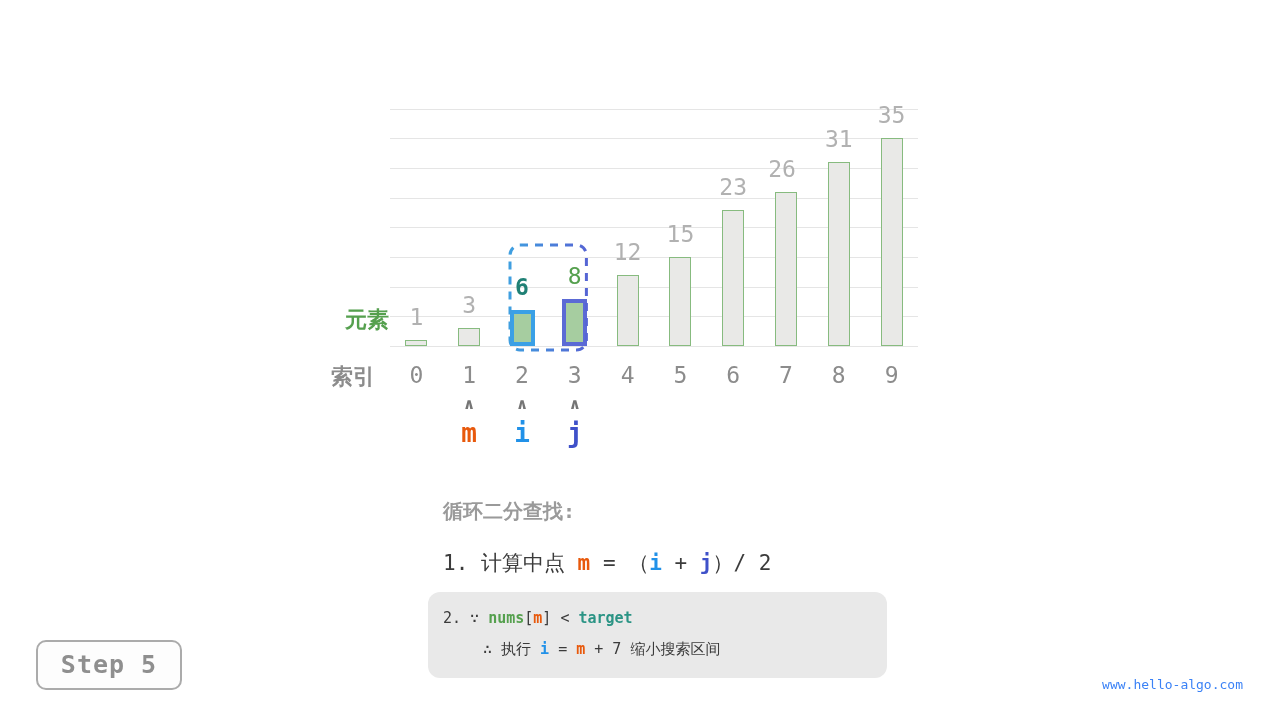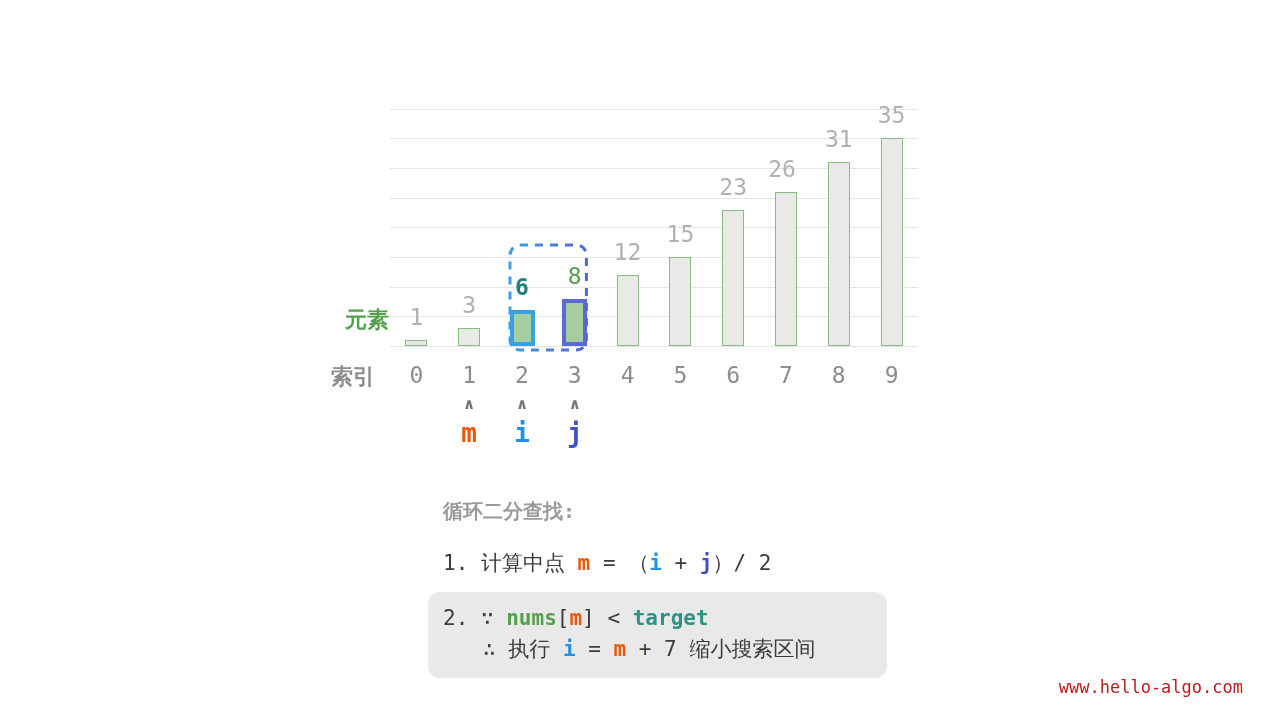--- a/index.html
+++ b/index.html
@@ -14,35 +14,35 @@
                  color:#757575;height:18px;line-height:18px;}
   .pointer-label{position:absolute;text-align:center;font-family:"DejaVu Sans Mono",monospace;
                  font-size:26px;font-weight:bold;height:28px;line-height:28px;}
   .axis-label{position:absolute;font-size:22px;font-weight:bold;}
   .panel-title{position:absolute;left:443px;top:498px;font-size:20px;font-weight:bold;color:#9a9a9a;
                font-family:"DejaVu Sans Mono","DejaVu Sans",sans-serif;}
   .rich-line{position:absolute;font-size:21px;line-height:27px;
              font-family:"DejaVu Sans Mono","DejaVu Sans",sans-serif;color:#3b3b3b;}
   .gray-box{position:absolute;left:428px;top:592px;width:459px;height:86px;background:#e9e9e9;
             border-radius:12px;box-sizing:border-box;padding:11px 0 0 15px;}
-  .box-line{font-size:21px;line-height:31px;font-family:"DejaVu Sans Mono","DejaVu Sans",sans-serif;
+  .box-line{font-size:15px;line-height:31px;font-family:"DejaVu Sans Mono","DejaVu Sans",sans-serif;
             color:#3b3b3b;white-space:pre;}
   .box-line.indent{padding-left:40px;}
   .seg-plain{color:#3b3b3b;}
   .seg-m{color:#e8590c;font-weight:bold;}
   .seg-i{color:#2191e8;font-weight:bold;}
   .seg-j{color:#3f51c9;font-weight:bold;}
   .seg-nums{color:#55a04e;font-weight:bold;}
   .seg-target{color:#2b9485;font-weight:bold;}
   .step-badge{position:absolute;left:36px;top:640px;width:146px;height:50px;box-sizing:border-box;
               border:2px solid #ababab;border-radius:10px;background:#fdfdfd;text-align:center;
               line-height:46px;font-family:"DejaVu Sans Mono",monospace;font-size:25px;
               font-weight:bold;color:#8f8f8f;letter-spacing:1px;}
   .watermark{position:absolute;right:37px;top:677px;font-family:"DejaVu Sans Mono",monospace;
-             font-size:17px;color:#b91c1c;}
+             font-size:13px;color:#3b82f6;}
 </style>
 </head>
 <body>
 
 <div class="canvas">
 
   <div id="chart-layer" class="abs" style="left:0;top:0;width:1280px;height:720px;">
       <div style="position: absolute; left: 390px; top: 346px; width: 528px; height: 1px; background: rgb(229, 229, 229);"></div>
       <div style="position: absolute; left: 390px; top: 316.35px; width: 528px; height: 1px; background: rgb(229, 229, 229);"></div>
       <div style="position: absolute; left: 390px; top: 286.7px; width: 528px; height: 1px; background: rgb(229, 229, 229);"></div>
@@ -104,15 +104,16 @@
 
   <div class="panel-title">循环二分查找:</div>
 
   <div id="formula-line" class="rich-line" style="left:443px;top:550px;white-space:pre;"><span class="seg-plain">1. 计算中点 </span><span class="seg-m">m</span><span class="seg-plain"> = </span><span class="seg-plain">（</span><span class="seg-i">i</span><span class="seg-plain"> + </span><span class="seg-j">j</span><span class="seg-plain">）/ 2</span></div>
 
   <div class="gray-box">
     <div id="box-line1" class="box-line"><span class="seg-plain">2. ∵ </span><span class="seg-nums">nums</span><span class="seg-plain">[</span><span class="seg-m">m</span><span class="seg-plain">]</span><span class="seg-plain"> &lt; </span><span class="seg-target">target</span></div>
     <div id="box-line2" class="box-line indent"><span class="seg-plain">∴ 执行 </span><span class="seg-i">i</span><span class="seg-plain"> = </span><span class="seg-m">m</span><span class="seg-plain"> + 7 缩小搜索区间</span></div>
   </div>
 
+  <div class="step-badge">Step 5</div>
 
   <div class="watermark">www.hello-algo.com</div>
 </div>
 
 </body></html>

